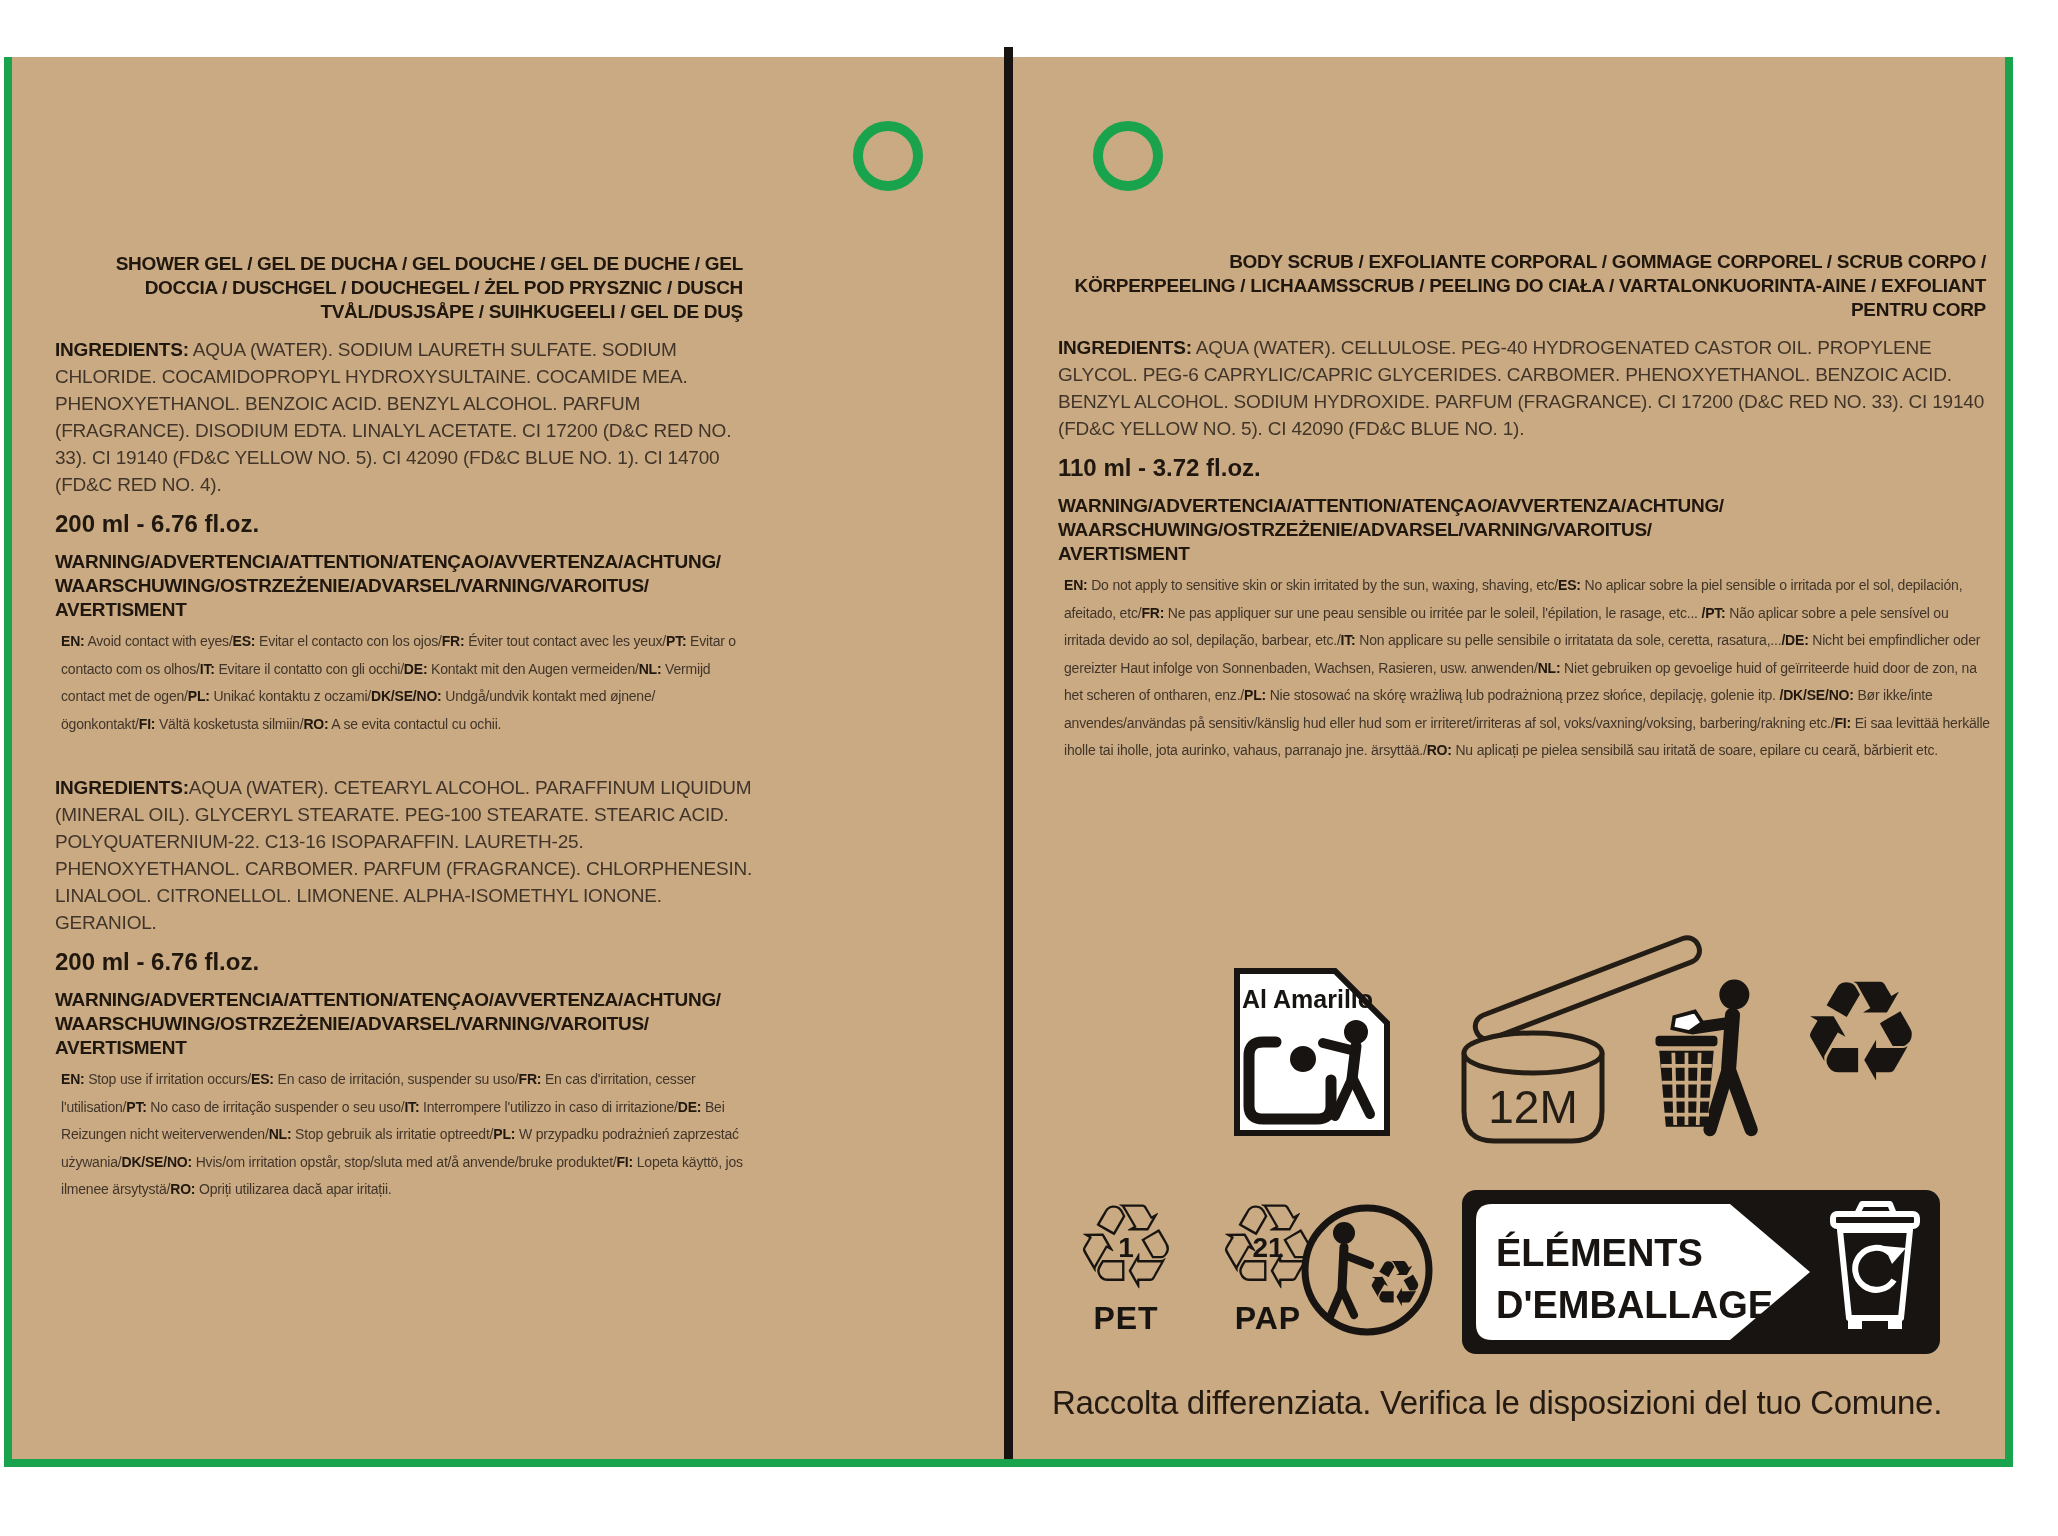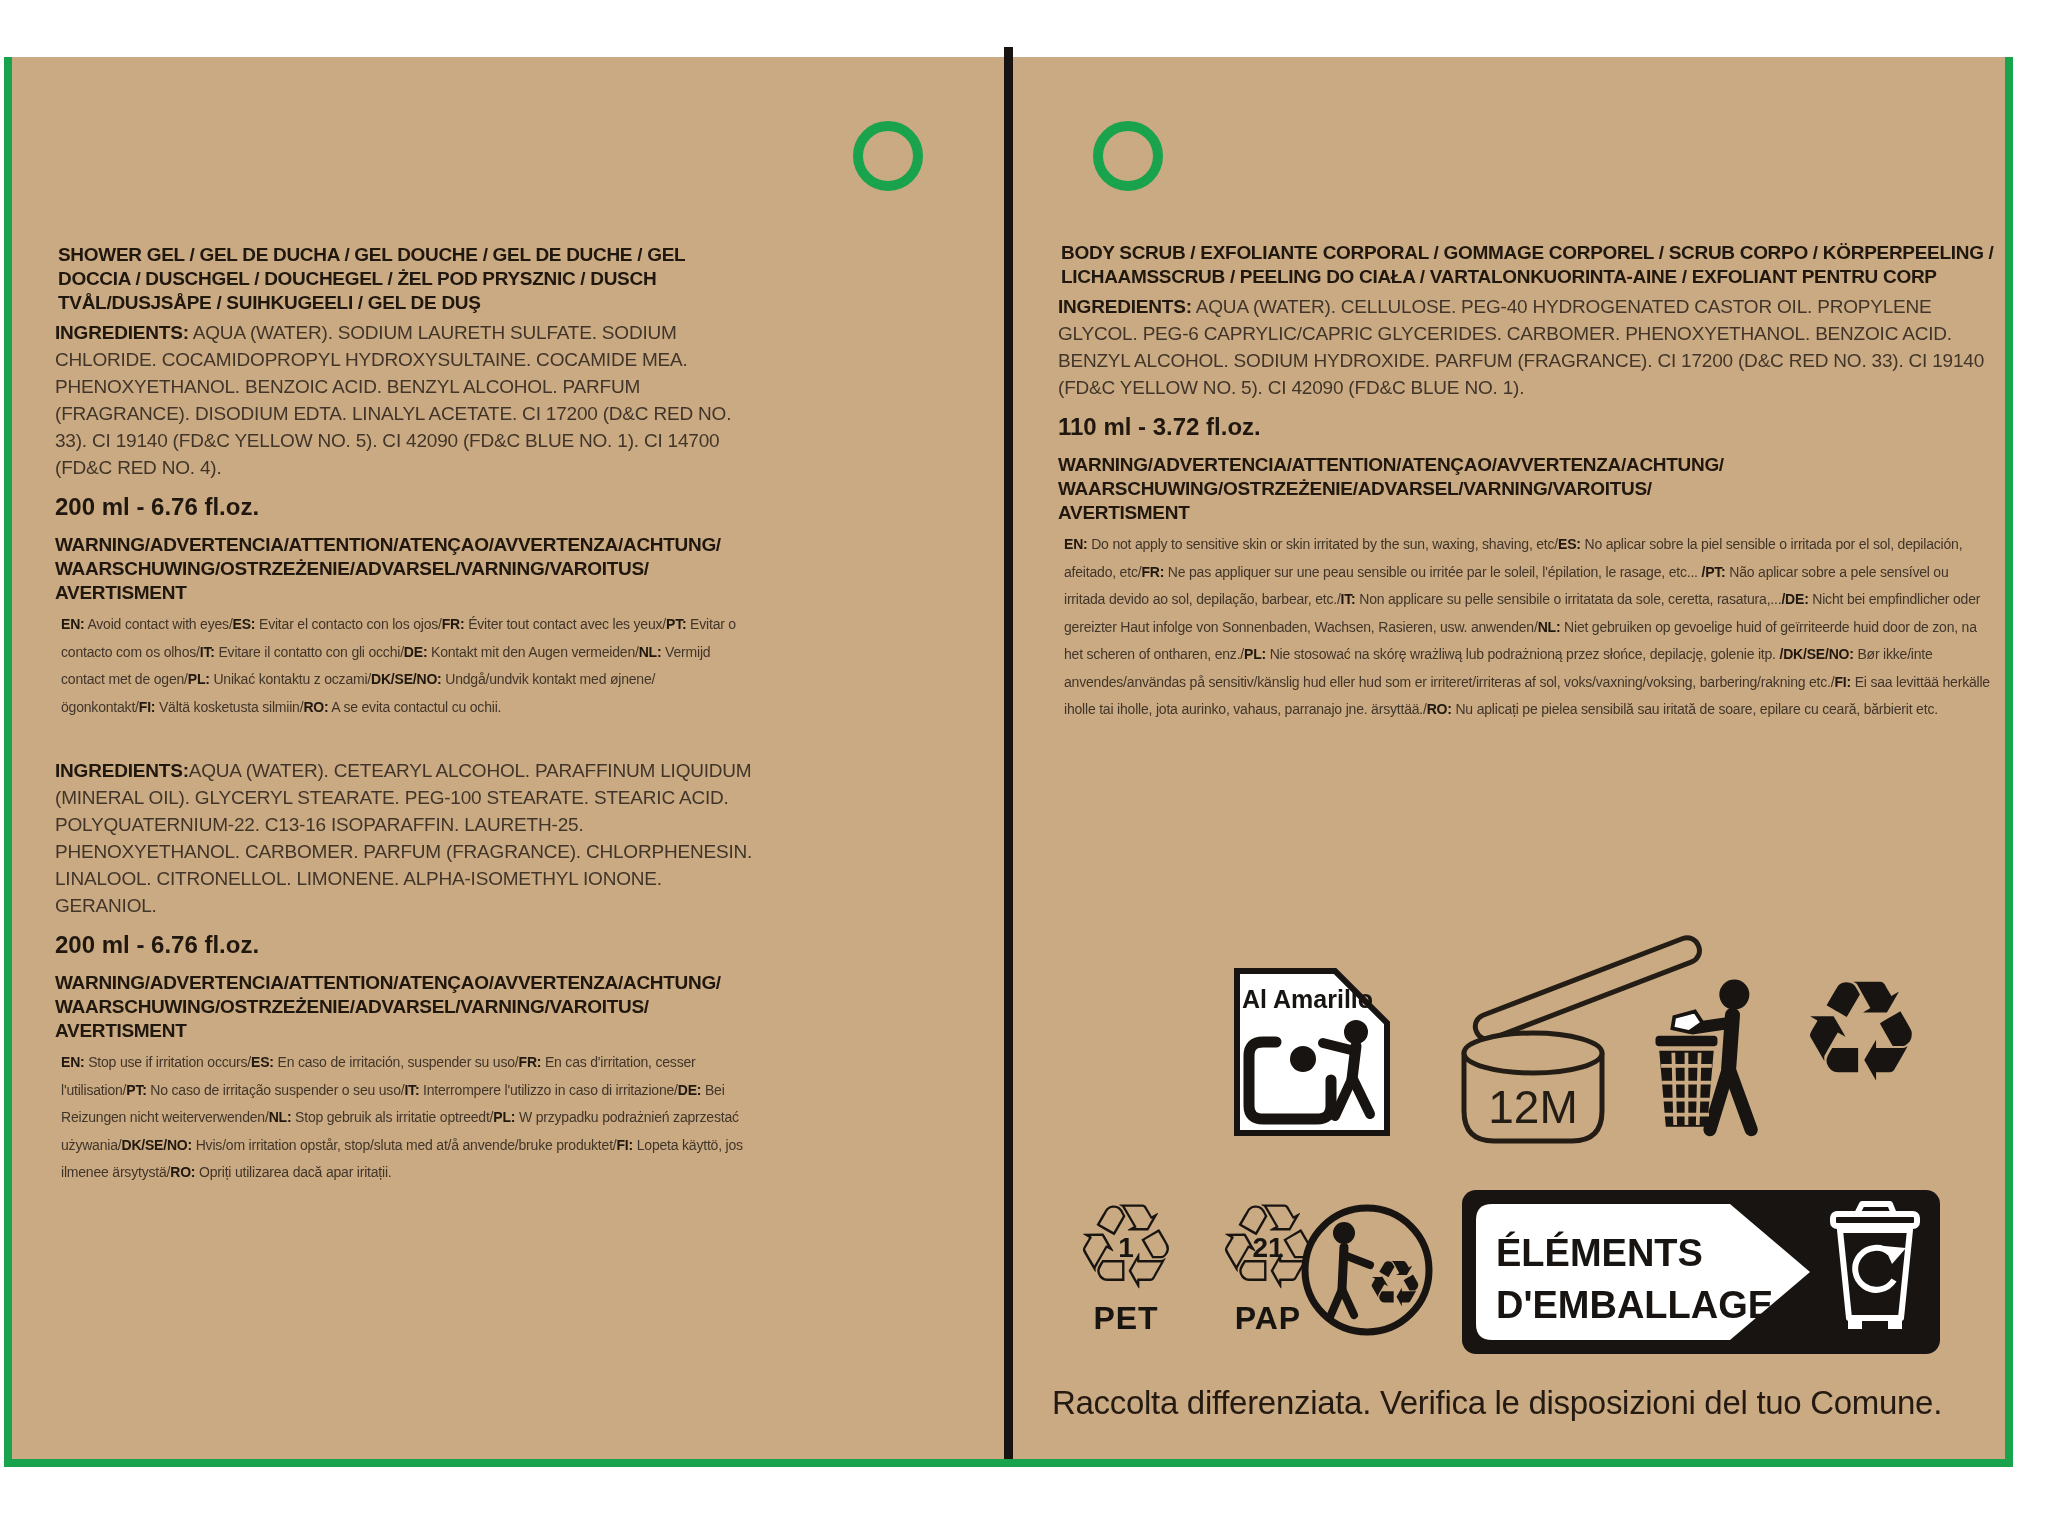--- a/index.html
+++ b/index.html
@@ -12,21 +12,21 @@
   .reg-circle{position:absolute;width:70px;height:70px;border:10px solid #1aa34d;border-radius:50%;
               box-sizing:border-box;background:transparent;}
   .reg-left{left:853px;top:121px;}
   .reg-right{left:1093px;top:121px;}
 
   .col{position:absolute;top:240px;color:#3f3429;}
   .col-left{left:55px;width:700px;}
   .col-right{left:1058px;top:238px;width:940px;}
 
   .product + .product{margin-top:36px;}
-  .ptitle{margin:3px;font-size:19px;line-height:24px;font-weight:bold;letter-spacing:-0.3px;color:#20170f;}
+  .ptitle{margin:12px;font-size:19px;line-height:24px;font-weight:bold;letter-spacing:-0.3px;color:#20170f;text-align:right;}
   .ing{margin:4px 0 0 0;font-size:19px;line-height:27px;letter-spacing:-0.2px;color:#41352a;}
   .ing b,.wbody b{color:#20170f;}
   .vol{margin:12px 0 12px 0;font-size:24px;line-height:28px;font-weight:bold;color:#20170f;}
   .wtitle{margin:0 0 5px 0;font-size:19px;line-height:24px;font-weight:bold;letter-spacing:-0.3px;color:#20170f;}
   .wbody{margin:6px;font-size:14px;line-height:27.5px;letter-spacing:-0.2px;color:#41352a;}
 
   .icon-abs{position:absolute;}
   .glyph{color:#171411;line-height:1;display:block;}
   .tri-wrap{position:absolute;width:140px;text-align:center;color:#171411;}
   .tri-glyph{font-family:"DejaVu Sans", sans-serif;font-size:118px;line-height:118px;display:block;}

